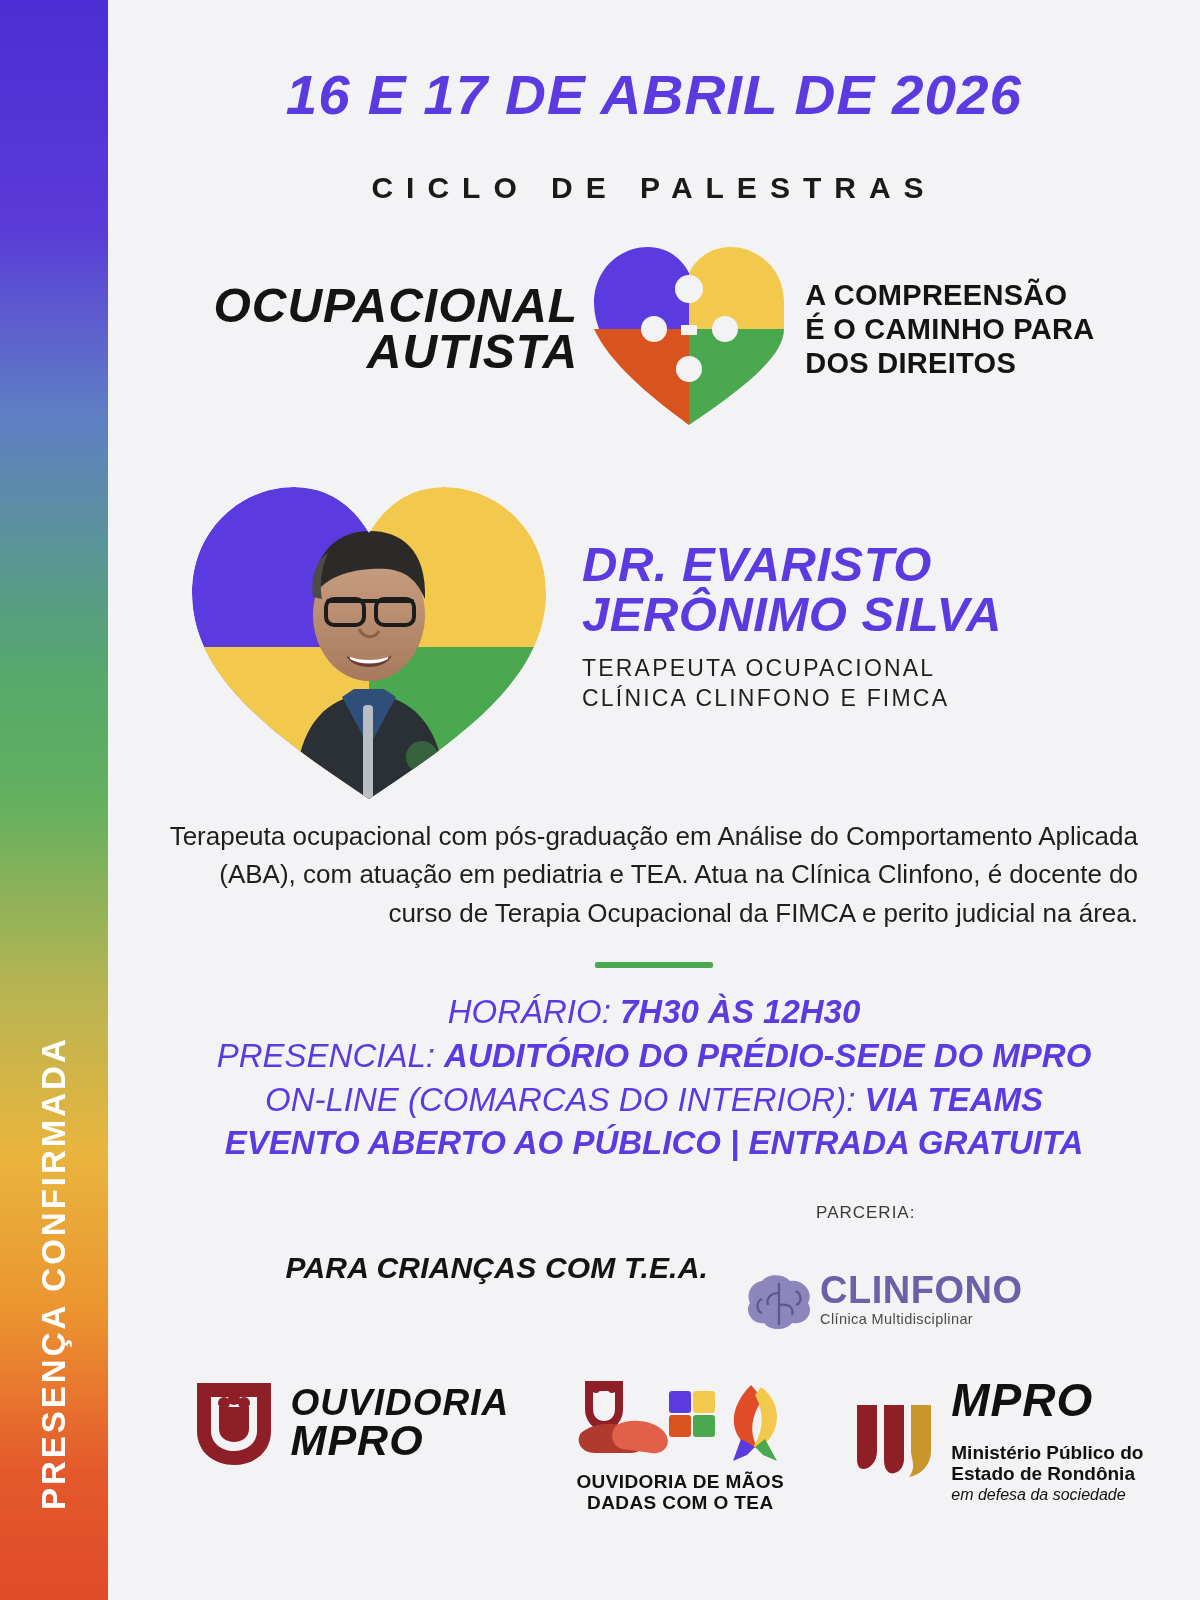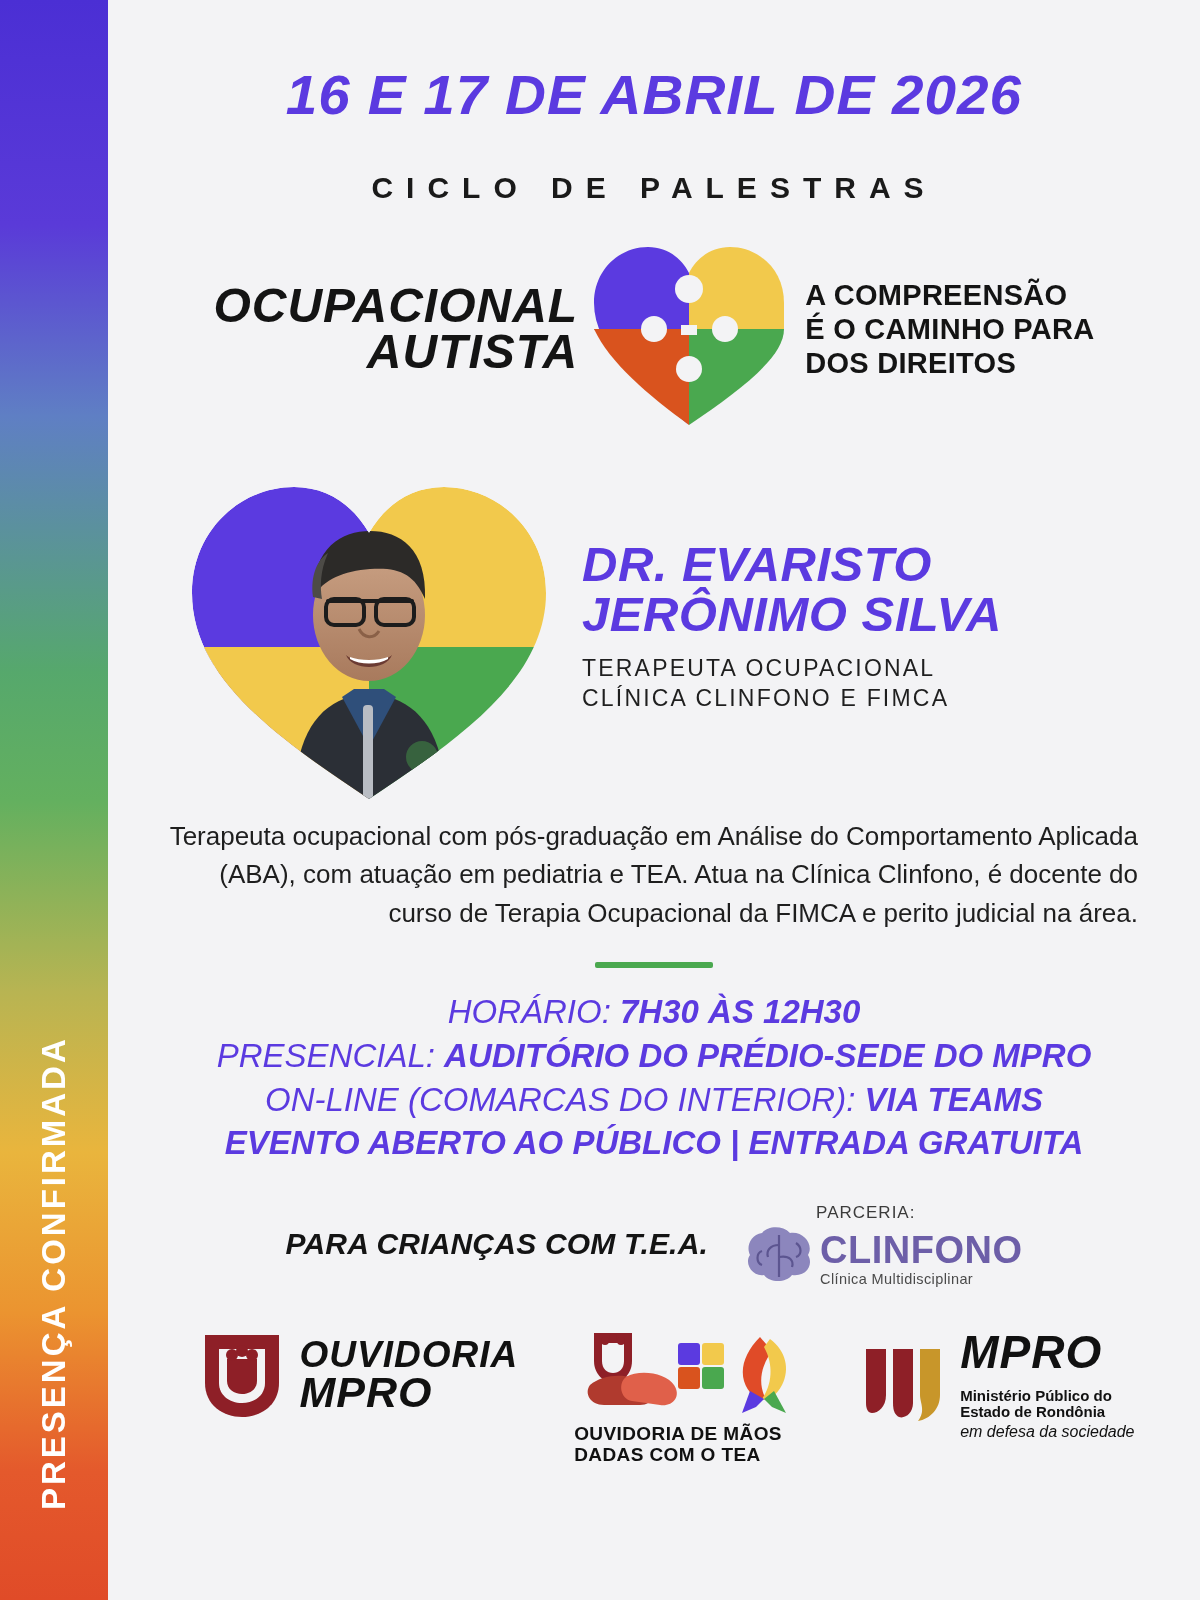--- a/index.html
+++ b/index.html
@@ -187,21 +187,21 @@
     text-align: left;
     letter-spacing: 0.2px;
   }
   .partner { text-align: left; }
   .partner-label {
     color: #3b3b3b;
     font-size: 17px;
     letter-spacing: 1px;
     margin-left: 74px;
   }
-  .partner-brand { display: flex; align-items: flex-end; gap: 0; }
+  .partner-brand { display: flex; align-items: flex-start; gap: 0; margin-top: 48px; }
   .clinfono-name {
     color: #6d5fa8;
     font-size: 38px;
     font-weight: bold;
     letter-spacing: 0.5px;
     line-height: 1;
   }
   .clinfono-sub {
     color: #4a4a4a;
     font-size: 14.5px;
@@ -221,38 +221,38 @@
   .logo-block { display: flex; align-items: center; gap: 14px; }
   .ouvidoria-text {
     color: #111;
     font-weight: bold;
     font-style: italic;
     line-height: 0.95;
   }
   .ouvidoria-text .l1 { font-size: 37px; letter-spacing: 1px; }
   .ouvidoria-text .l2 { font-size: 43px; letter-spacing: 1px; }
 
-  .maos-block { }
+  .maos-block { text-align: center; }
   .maos-caption {
     margin-top: 4px;
     color: #111;
     font-size: 19px;
     font-weight: bold;
     line-height: 1.15;
     letter-spacing: 0.4px;
   }
 
   .mpro-text { line-height: 1; }
   .mpro-text .m1 {
     font-size: 46px; font-weight: bold; font-style: italic;
     color: #111; letter-spacing: 1px;
   }
   .mpro-text .m2 {
-    font-size: 15px; font-weight: bold; color: #111; line-height: 1.12;
-    margin-top: 13px;
+    font-size: 19px; font-weight: bold; color: #111; line-height: 1.12;
+    margin-top: 19px;
   }
   .mpro-text .m3 {
     font-size: 16px; font-style: italic; color: #111; margin-top: 3px;
   }
 </style>
 </head>
 <body>
 
 <div class="poster">
 

